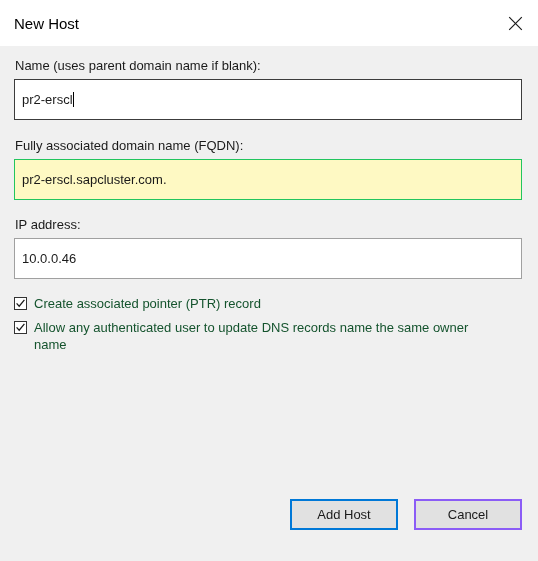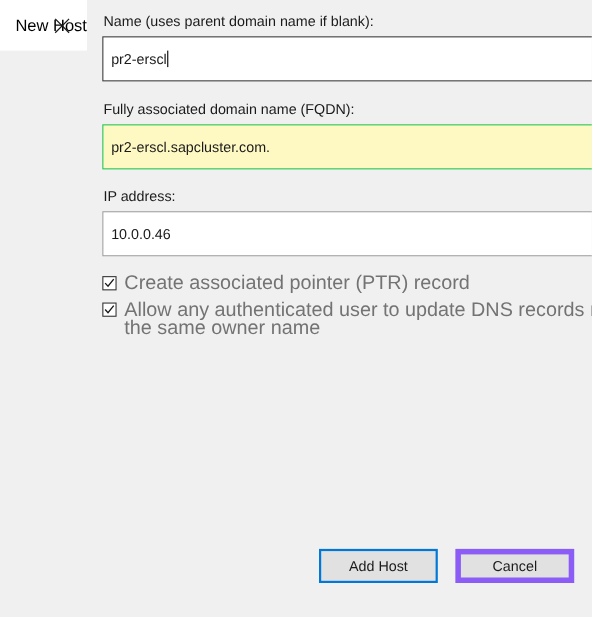--- a/index.html
+++ b/index.html
@@ -18,21 +18,21 @@
     -webkit-font-smoothing: antialiased;
   }
 
   .dialog {
     position: relative;
     width: 538px;
     height: 561px;
     background: #f0f0f0;
     box-sizing: border-box;
     display: flex;
-    flex-direction: row;
+    flex-direction: column;
   }
 
   
   .titlebar {
     position: relative;
     height: 46px;
     background: #ffffff;
     flex: 0 0 auto;
     display: flex;
     align-items: center;
@@ -132,23 +132,23 @@
     margin-right: 7px;
     position: relative;
     box-sizing: border-box;
   }
   .checkbox-box svg {
     position: absolute;
     left: 0;
     top: 0;
   }
   .checkbox-label {
-    font-size: 18px;
+    font-size: 13px;
     line-height: 17px;
-    color: #737373;
+    color: #14532d;
     max-width: 470px;
   }
 
   
   .footer {
     position: absolute;
     left: 0;
     right: 0;
     bottom: 0;
     height: 70px;
@@ -162,21 +162,21 @@
   }
   .btn {
     box-sizing: border-box;
     height: 31px;
     min-width: 108px;
     padding: 0 12px;
     font-family: "Liberation Sans", sans-serif;
     font-size: 13px;
     color: #1a1a1a;
     background: #e1e1e1;
-    border: 5px solid #8b5cf6;
+    border: 2px solid #8b5cf6;
     display: flex;
     align-items: center;
     justify-content: center;
     cursor: default;
     white-space: nowrap;
   }
   .btn.default {
     border: 2px solid #0078d7;
     background: #e1e1e1;
     margin-right: 16px;

